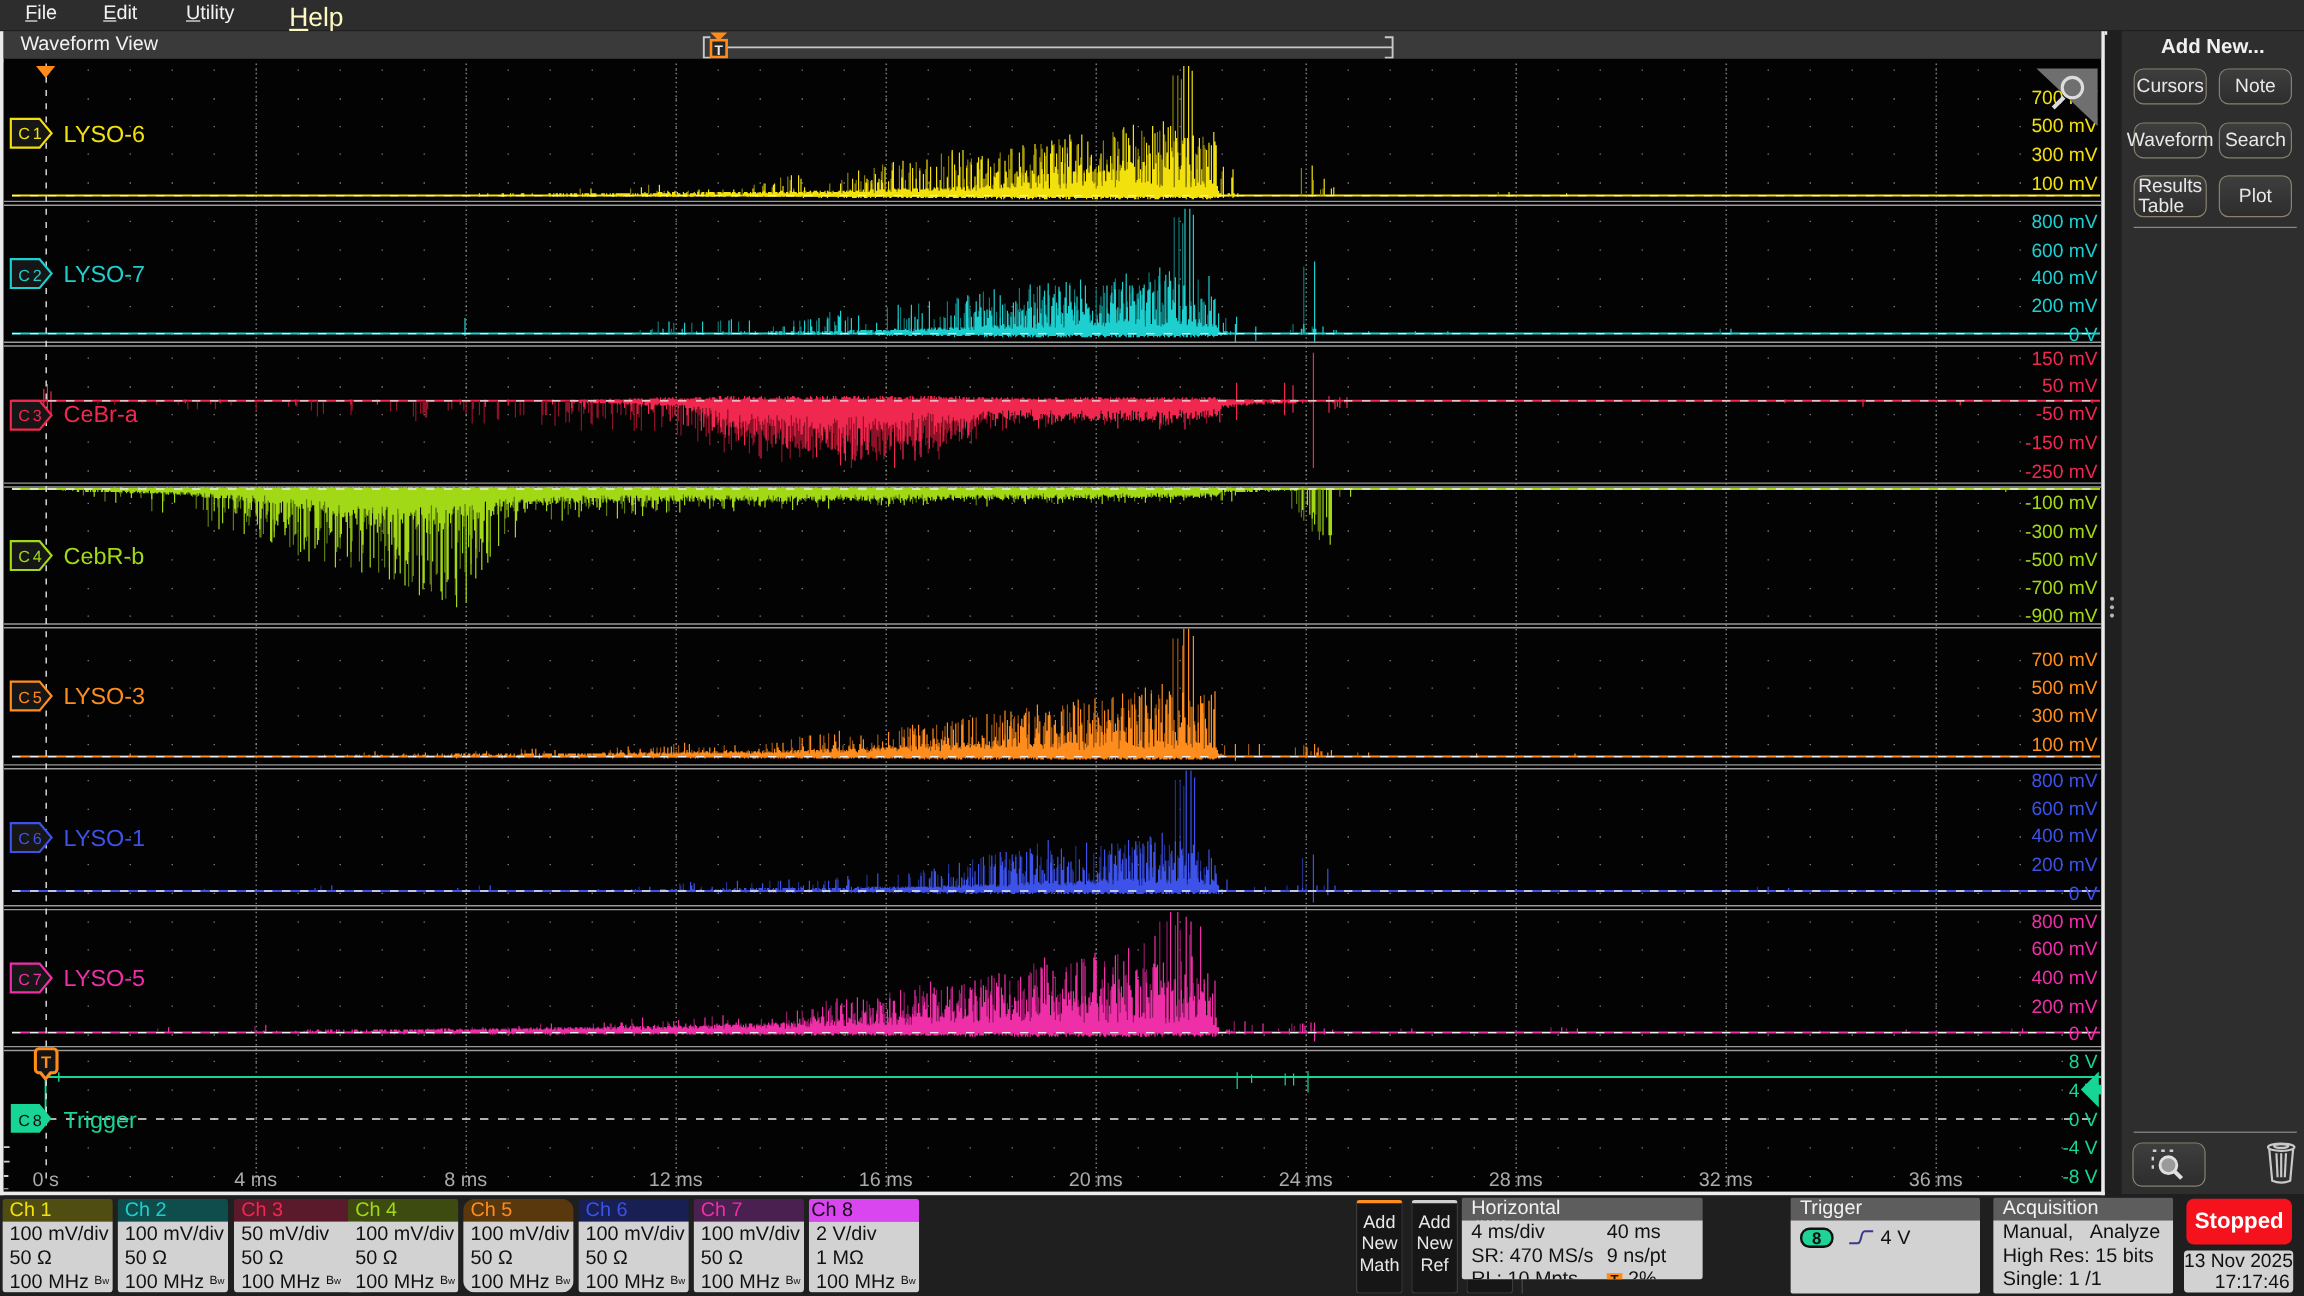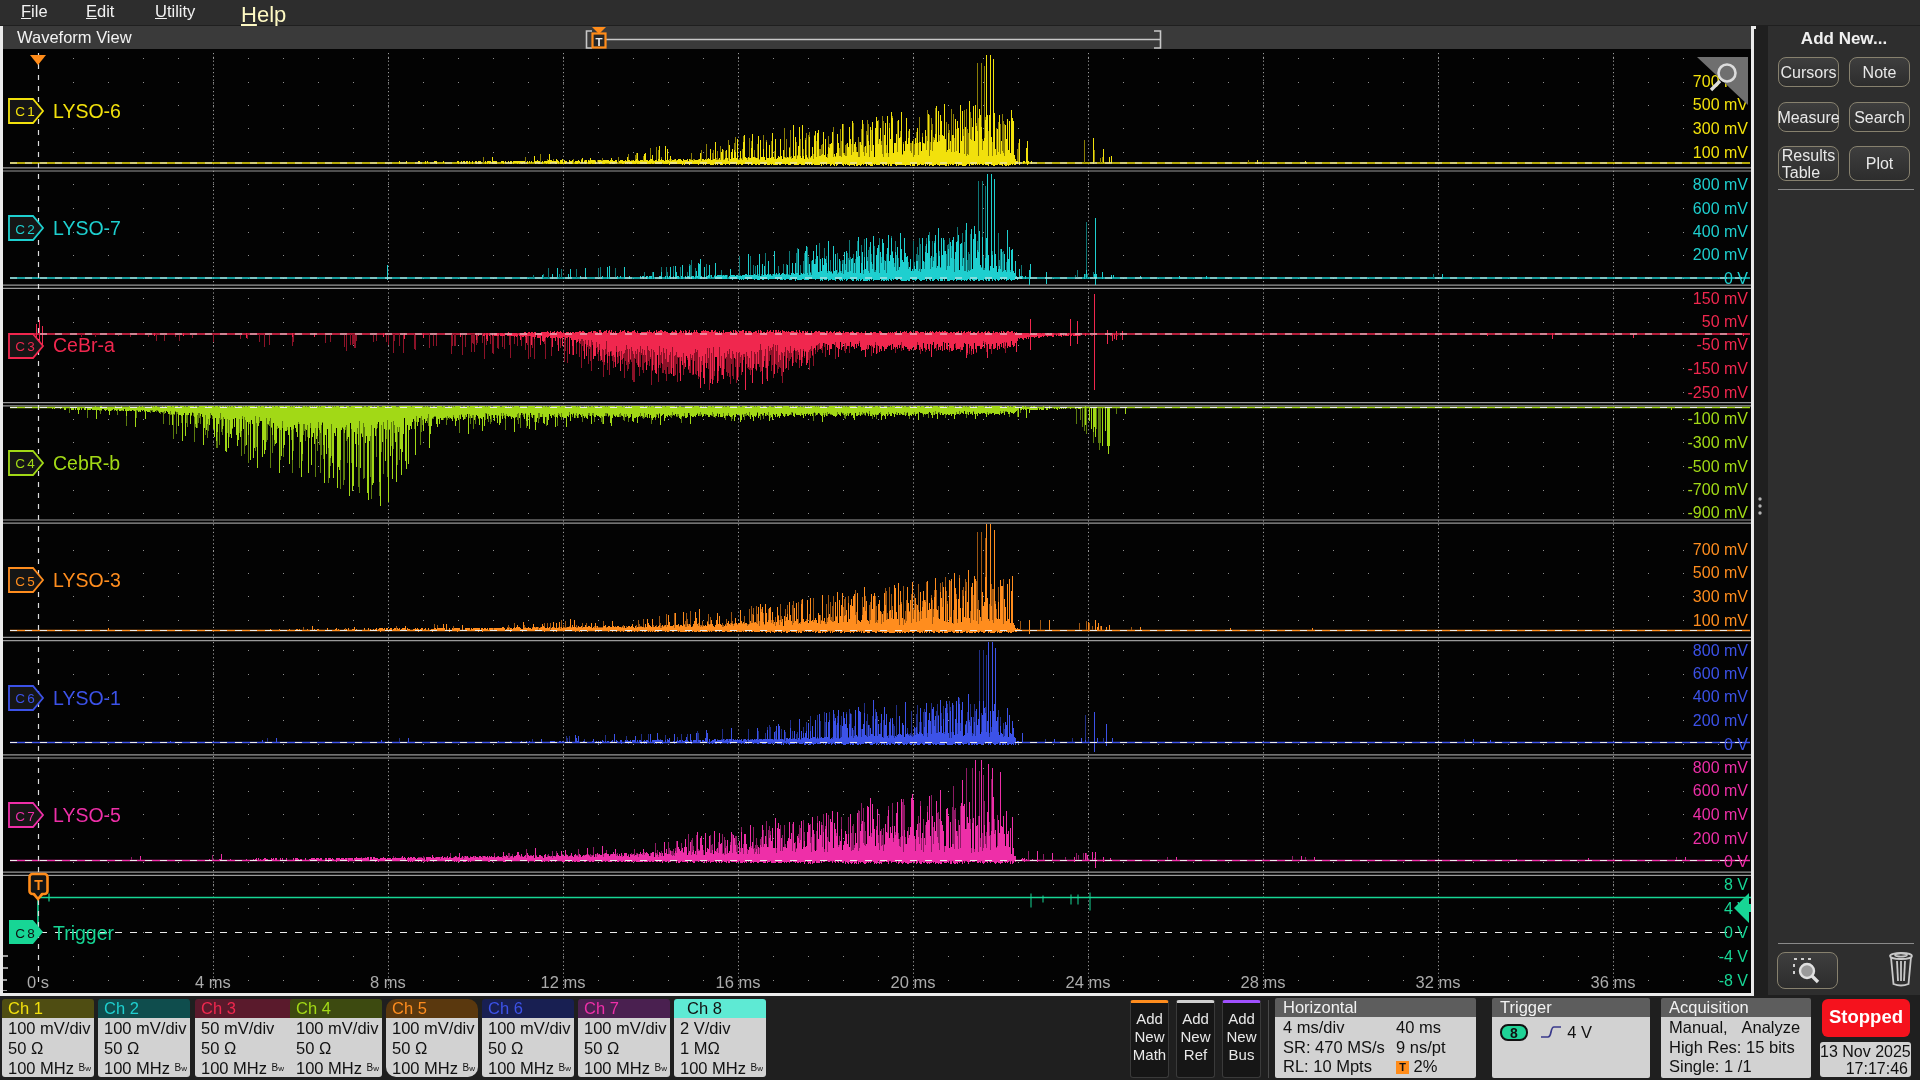--- a/index.html
+++ b/index.html
@@ -228,21 +228,21 @@
     <circle cx="1727" cy="73" r="8.5" fill="none" stroke="#dcdcdc" stroke-width="2.6"></circle>
     <line x1="1720" y1="81" x2="1711" y2="90" stroke="#dcdcdc" stroke-width="3.4"></line>
     <g stroke="#cfcfcf" stroke-width="1.5">
       <path d="M3 956h5M3 968h5M3 980h4M3 991h4"></path>
     </g>
   </svg>
 <div class="abs" style="left:1768px;top:26px;width:152px;height:969px;background:#2e2e2e">
 <div class="abs" style="left:0;top:3px;width:152px;text-align:center;font-size:17px;font-weight:bold;color:#f0f0f0">Add New...</div>
 <div class="sbtn" style="left:10px;top:31px;width:61px;height:30px">Cursors</div>
 <div class="sbtn" style="left:81px;top:31px;width:61px;height:30px">Note</div>
-<div class="sbtn" style="left:10px;top:76px;width:61px;height:30px">Measure</div>
+<div class="sbtn" style="left:10px;top:76px;width:61px;height:30px">Waveform</div>
 <div class="sbtn" style="left:81px;top:76px;width:61px;height:30px">Search</div>
 <div class="sbtn" style="left:10px;top:120px;width:61px;height:35px">Results<br>Table</div>
 <div class="sbtn" style="left:81px;top:120px;width:61px;height:35px">Plot</div>
 <div class="abs" style="left:10px;top:163px;width:136px;height:1px;background:#8a8a8a"></div>
 <div class="abs" style="left:10px;top:917px;width:136px;height:1px;background:#8a8a8a"></div>
 <div class="sbtn" style="left:9px;top:926px;width:61px;height:37px">
 <svg width="34" height="30" viewBox="0 0 34 30">
 <g stroke="#cfcfcf" stroke-width="2" fill="none">
 <path d="M3 3h3M10 3h3M17 3h3M3 8v3M3 15v3M17 8v1" stroke-dasharray="none"></path>
 <circle cx="16" cy="15" r="7" fill="#9a9a9a" stroke="#e0e0e0" stroke-width="2.4"></circle>
@@ -290,28 +290,28 @@
 </div>
 <div class="abs" style="left:482px;top:999px;width:92px;height:78px;border-radius:3px;overflow:hidden">
 <div style="background:#181f52;color:#3c52e8;font-size:16.5px;height:19px;line-height:18px;padding-left:6px">Ch 6</div>
 <div style="background:#d2d2d2;color:#111;font-size:16.5px;line-height:19.5px;padding:1px 0 0 6px;height:59px">100 mV/div<br>50 Ω<br>100 MHz <span style="font-size:10px;vertical-align:3px">B<span style="font-size:8px">w</span></span></div>
 </div>
 <div class="abs" style="left:578px;top:999px;width:92px;height:78px;border-radius:3px;overflow:hidden">
 <div style="background:#4a2050;color:#ee2fa8;font-size:16.5px;height:19px;line-height:18px;padding-left:6px">Ch 7</div>
 <div style="background:#d2d2d2;color:#111;font-size:16.5px;line-height:19.5px;padding:1px 0 0 6px;height:59px">100 mV/div<br>50 Ω<br>100 MHz <span style="font-size:10px;vertical-align:3px">B<span style="font-size:8px">w</span></span></div>
 </div>
 <div class="abs" style="left:674px;top:999px;width:92px;height:78px;border-radius:3px;overflow:hidden">
-<div style="background:#5eead4;color:#111111;font-size:16.5px;height:19px;line-height:18px;padding-left:13px">Ch 8</div>
+<div style="background:#d946ef;color:#111111;font-size:16.5px;height:19px;line-height:18px;padding-left:2px">Ch 8</div>
 <div style="background:#d2d2d2;color:#111;font-size:16.5px;line-height:19.5px;padding:1px 0 0 6px;height:59px">2 V/div<br>1 MΩ<br>100 MHz <span style="font-size:10px;vertical-align:3px">B<span style="font-size:8px">w</span></span></div>
 </div>
 <div class="abs" style="left:1130px;top:1000px;width:39px;height:78px;background:#161616;border:1px solid #3a3a3a;border-top:3px solid #ff8d1e;border-radius:3px;color:#e8e8e8;font-size:15px;line-height:18px;text-align:center;padding-top:7px">Add<br>New<br>Math</div>
 <div class="abs" style="left:1176px;top:1000px;width:39px;height:78px;background:#161616;border:1px solid #3a3a3a;border-top:3px solid #cfcfcf;border-radius:3px;color:#e8e8e8;font-size:15px;line-height:18px;text-align:center;padding-top:7px">Add<br>New<br>Ref</div>
 <div class="abs" style="left:1222px;top:1000px;width:39px;height:78px;background:#161616;border:1px solid #3a3a3a;border-top:3px solid #a050ff;border-radius:3px;color:#e8e8e8;font-size:15px;line-height:18px;text-align:center;padding-top:7px">Add<br>New<br>Bus</div>
 <div class="abs" style="left:1268px;top:1000px;width:1px;height:78px;background:#4a4a4a"></div>
-<div class="hdrpanel" style="left:1275px;top:998px;width:201px;height:80px">
+<div class="hdrpanel" style="left:1218px;top:998px;width:201px;height:68px">
 <div class="hd">Horizontal</div>
 <div class="bd">
       <div style="display:flex">
         <div style="width:113px">4 ms/div</div>
         <div>40 ms</div>
       </div>
 <div style="display:flex">
         <div style="width:113px">SR: 470 MS/s</div>
         <div>9 ns/pt</div>
       </div>

